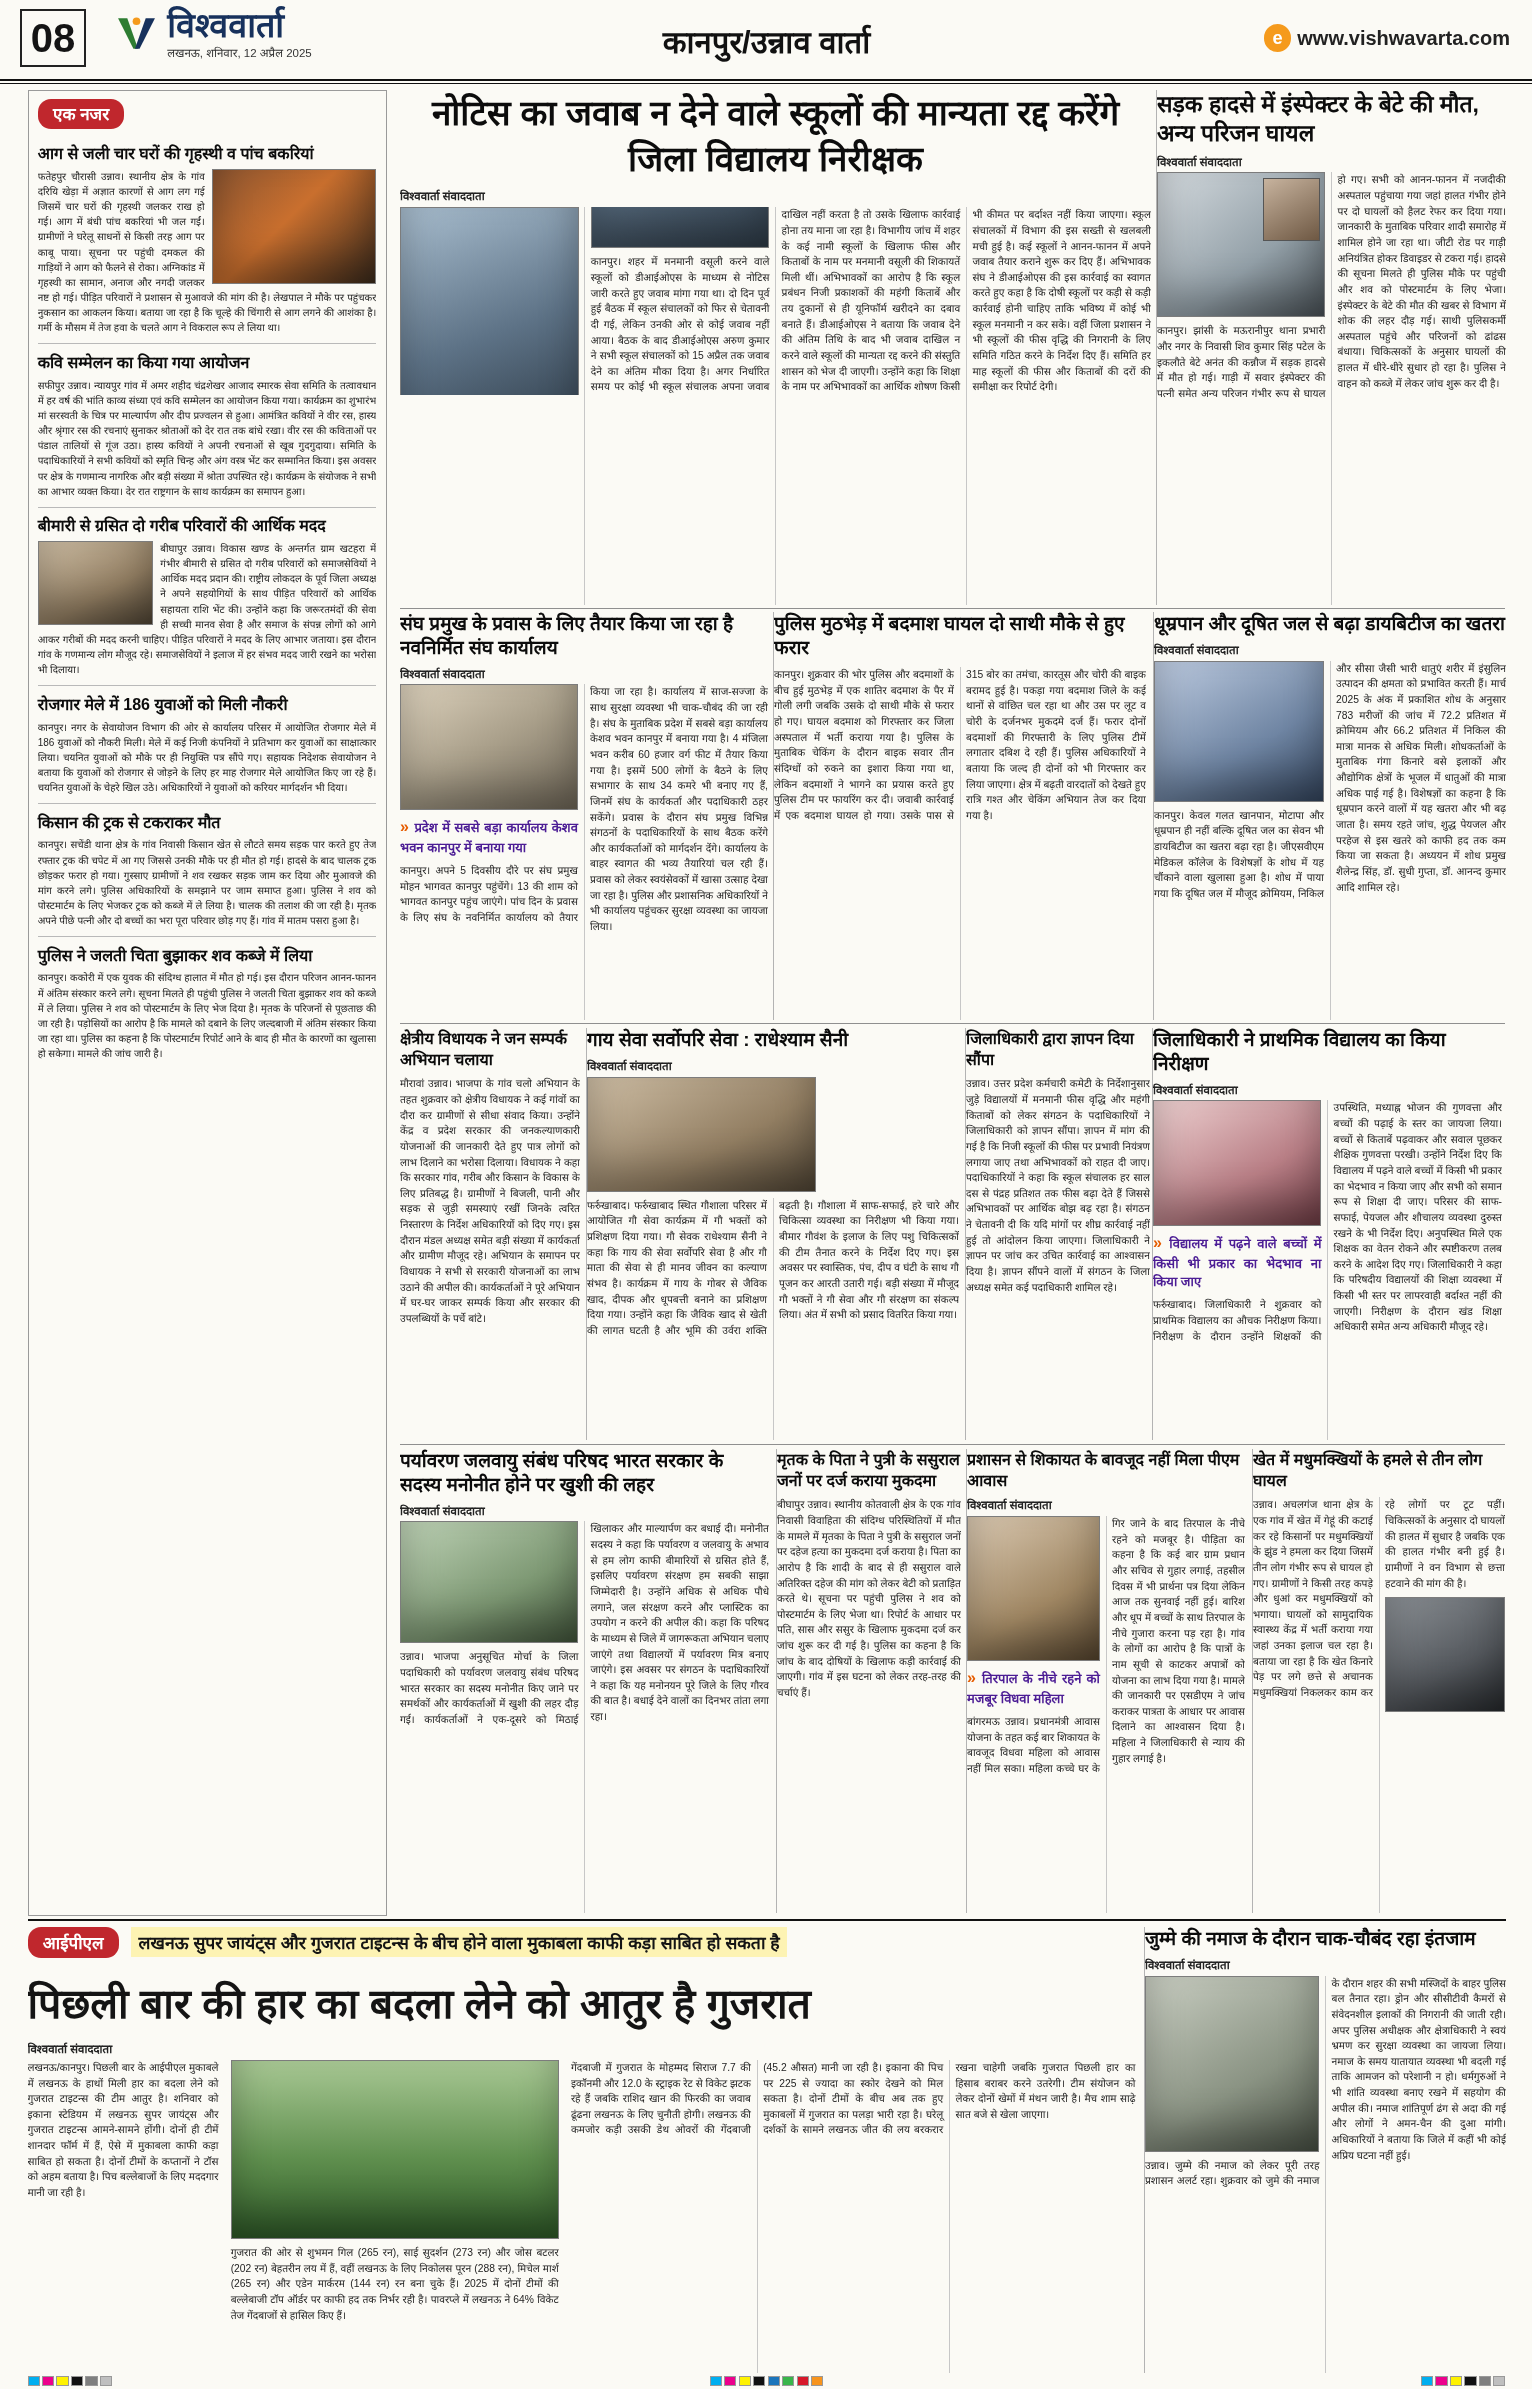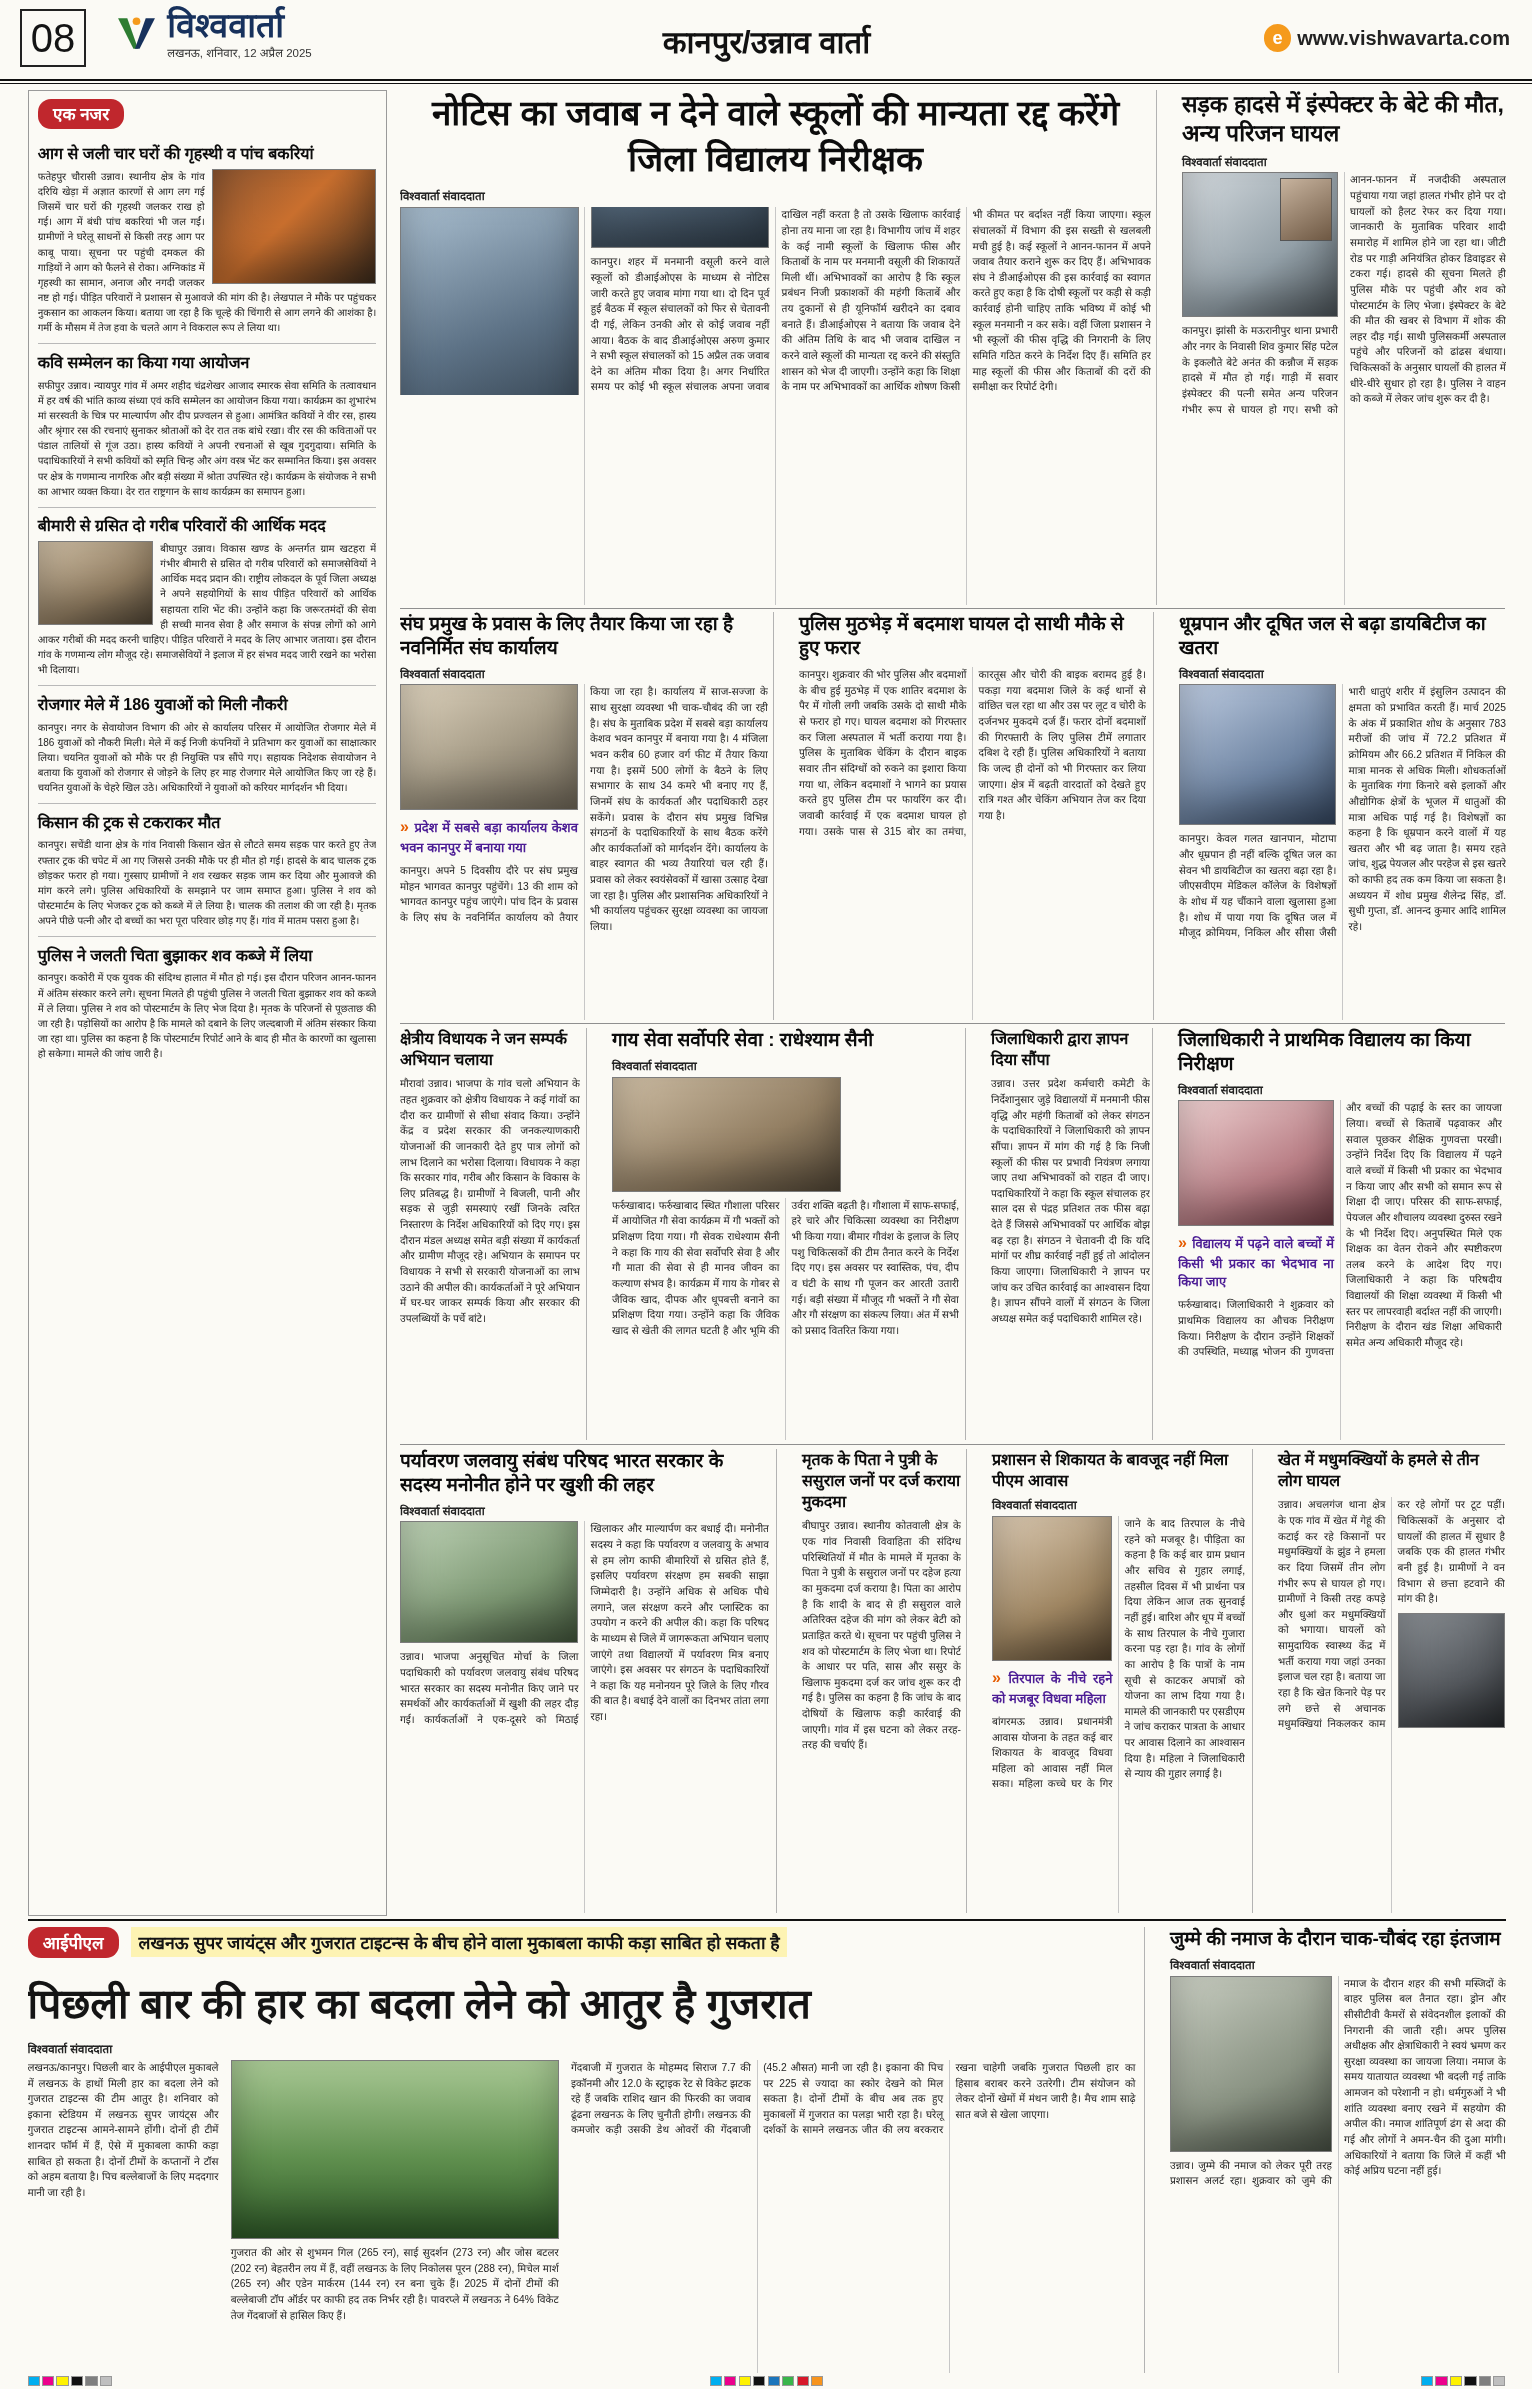--- a/index.html
+++ b/index.html
@@ -4,36 +4,36 @@
 <style>
   *{margin:0;padding:0;box-sizing:border-box;}
   html,body{background:#d9d9d4;}
   #paper{position:relative;width:1533px;height:2389px;margin:0 auto;background:#fbfaf5;
          font-family:"Liberation Sans","DejaVu Sans",sans-serif;color:#141414;overflow:hidden;}
 
   
   #hdr{position:absolute;left:0;top:0;width:1533px;height:79px;}
   #hdr .inner{position:relative;width:100%;height:100%;}
   .pageno{position:absolute;left:20px;top:9.2px;width:66px;height:58px;border:2.3px solid #222;
-          display:flex;align-items:center;justify-content:center;font-size:40px;font-weight:normal;}
+          display:flex;align-items:center;justify-content:center;font-size:40px;font-weight:bold;}
   .brand{position:absolute;left:115px;top:7.6px;display:flex;gap:9.2px;align-items:center;}
   .masthead{font-size:34px;font-weight:bold;color:#17315c;line-height:1.05;}
   .edition{font-size:11.5px;color:#333;margin-top:1.5px;}
   .section-title{position:absolute;left:50%;top:20px;transform:translateX(-50%);
                  font-size:31px;font-weight:bold;color:#111;}
   .site{position:absolute;right:23px;top:24.4px;display:flex;align-items:center;gap:6.1px;
         font-size:20px;font-weight:bold;color:#222;}
   .e-badge{display:inline-flex;width:27.5px;height:27.5px;border-radius:50%;background:#f59a1c;color:#fff;
            align-items:center;justify-content:center;font-size:18.3px;font-weight:bold;}
   .hdr-rule{position:absolute;left:0;top:79px;width:1533px;height:5.3px;
             border-top:2.3px solid #111;border-bottom:0.8px solid #111;}
 
   
   .block{position:absolute;display:flex;flex-direction:column;overflow:hidden;}
-  .vline{border-left:0.8px solid #b3b3b3;padding-left:25px;}
+  .vline{border-left:0.8px solid #b3b3b3;padding-left:0;}
   .hline{position:absolute;border-top:0.8px solid #8f8f8f;}
   .thick{border-top:2.3px solid #111;}
   .headline{font-weight:bold;color:#0c0c0c;line-height:1.25;}
   .h-xl{font-size:35px;text-align:center;line-height:1.32;}
   .h-lg{font-size:23px;}
   .h-md{font-size:19px;}
   .h-sm{font-size:16px;line-height:1.32;}
   .byline{font-size:11.5px;font-weight:bold;color:#222;margin:6.1px 0 3.8px;}
   .body-text{font-size:10.3px;line-height:1.52;text-align:justify;color:#1d1d1d;flex:1;overflow:hidden;}
   .cols-2{column-count:2;column-gap:12.2px;column-rule:0.8px solid #c7c7c7;}

